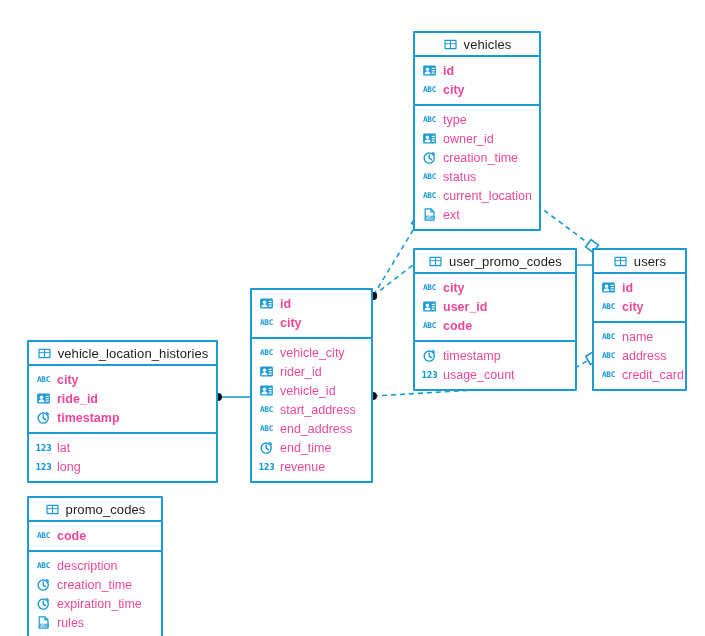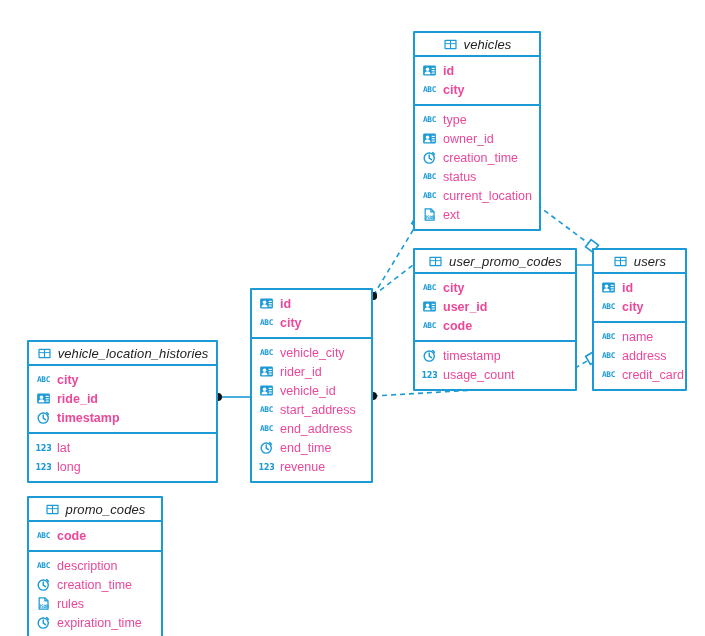--- a/index.html
+++ b/index.html
@@ -39,21 +39,20 @@
   .entity-header {
     box-sizing: border-box;
     height: 24px;
     display: flex;
     align-items: center;
     justify-content: center;
     gap: 6px;
     border-bottom: 2px solid #1b9ad6;
     background: #ffffff;
     padding: 0 6px;
-    font-style: italic;
   }
   .entity-title {
     font-size: 13px;
     color: #222222;
     white-space: nowrap;
     letter-spacing: 0.1px;
   }
   .field-group {
     box-sizing: border-box;
     padding: 4px 0 5px 0;
@@ -539,32 +538,32 @@
               <circle cx="7.7" cy="8.6" r="5.4" fill="none" stroke="#1b9ad6" stroke-width="1.5"></circle>
               <path d="M7.7 5.2v3.5l2.4 1.6" fill="none" stroke="#1b9ad6" stroke-width="1.5" stroke-linecap="round"></path>
               <path d="M11.4 2.6l1.9 1.9" fill="none" stroke="#1b9ad6" stroke-width="1.5" stroke-linecap="round"></path>
             </svg>
           </span>
           <span class="field-label">creation_time</span>
         </div>
         <div class="field">
           <span class="ico">
             <svg viewBox="0 0 16 16" width="15" height="15">
+              <circle cx="7.7" cy="8.6" r="5.4" fill="none" stroke="#1b9ad6" stroke-width="1.5"></circle>
+              <path d="M7.7 5.2v3.5l2.4 1.6" fill="none" stroke="#1b9ad6" stroke-width="1.5" stroke-linecap="round"></path>
+              <path d="M11.4 2.6l1.9 1.9" fill="none" stroke="#1b9ad6" stroke-width="1.5" stroke-linecap="round"></path>
+            </svg>
+          </span>
+          <span class="field-label">expiration_time</span>
+        </div>
+        <div class="field">
+          <span class="ico">
+            <svg viewBox="0 0 16 16" width="15" height="15">
               <path d="M3.4 1.9h6.1l3.3 3.3v8.9H3.4z" fill="none" stroke="#1b9ad6" stroke-width="1.3"></path>
               <path d="M9.5 1.9v3.3h3.3" fill="none" stroke="#1b9ad6" stroke-width="1.3"></path>
               <text x="8.1" y="12.4" text-anchor="middle" fill="#1b9ad6" font-family="&quot;DejaVu Sans Mono&quot;, monospace" font-size="5" font-weight="bold" letter-spacing="-0.3">JSON</text>
             </svg>
           </span>
           <span class="field-label">rules</span>
-        </div>
-        <div class="field">
-          <span class="ico">
-            <svg viewBox="0 0 16 16" width="15" height="15">
-              <circle cx="7.7" cy="8.6" r="5.4" fill="none" stroke="#1b9ad6" stroke-width="1.5"></circle>
-              <path d="M7.7 5.2v3.5l2.4 1.6" fill="none" stroke="#1b9ad6" stroke-width="1.5" stroke-linecap="round"></path>
-              <path d="M11.4 2.6l1.9 1.9" fill="none" stroke="#1b9ad6" stroke-width="1.5" stroke-linecap="round"></path>
-            </svg>
-          </span>
-          <span class="field-label">expiration_time</span>
         </div>
       </div>
     </div>
   </div>
 
 </body></html>

